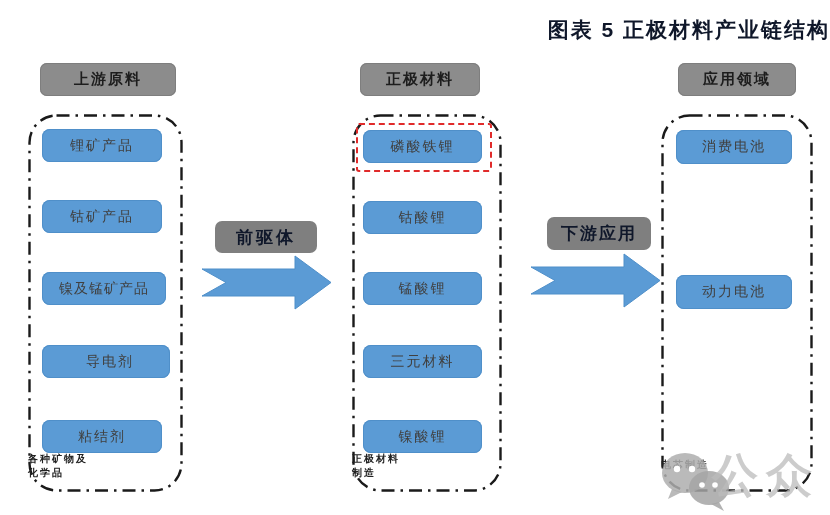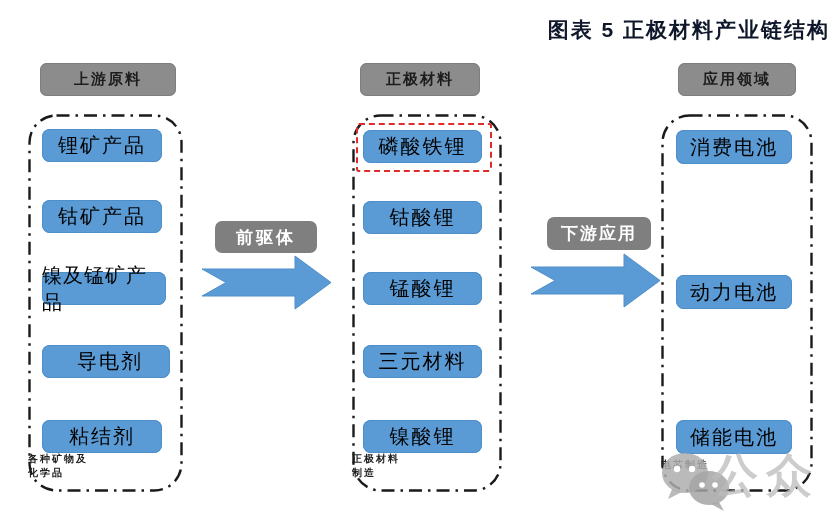--- a/index.html
+++ b/index.html
@@ -14,34 +14,34 @@
   .hdr{
     position:absolute;height:33px;background:#8c8c8c;border-radius:7px;
     display:flex;align-items:center;justify-content:center;
     font-size:15px;font-weight:bold;color:#1d1d1d;letter-spacing:2px;
     box-shadow:0 0 0 1px #7e7e7e inset;
   }
   .frame{position:absolute;}
   .box{
     position:absolute;height:33px;background:#5b9bd5;border-radius:8px;
     display:flex;align-items:center;justify-content:center;
-    font-size:20px;color:#000000;letter-spacing:2px;
+    font-size:14px;color:#404040;letter-spacing:2px;
     box-shadow:0 0 0 1px #4f8fc9 inset;
   }
   .hl{
     position:absolute;border:2px dashed #e02b2b;border-radius:3px;
   }
   .cap{
     position:absolute;text-align:left;font-size:10px;font-weight:bold;
     color:#222;line-height:1.35;letter-spacing:2px;
   }
   .arrow-label{
     position:absolute;background:#7f7f7f;border-radius:7px;
     display:flex;align-items:center;justify-content:center;
-    font-size:17px;font-weight:bold;color:#ffffff;letter-spacing:3px;
+    font-size:17px;font-weight:bold;color:#0f172a;letter-spacing:3px;
   }
   .arrow{position:absolute;}
   .watermark{position:absolute;pointer-events:none;}
   .wm-text{
     position:absolute;font-size:46px;color:#bcbcbc;opacity:.75;
     letter-spacing:8px;font-weight:bold;
   }
 </style>
 </head>
 <body>
@@ -80,21 +80,20 @@
   <div class="box" style="left:363px;top:272px;width:119px;">锰酸锂</div>
   <div class="box" style="left:363px;top:345px;width:119px;">三元材料</div>
   <div class="box" style="left:363px;top:420px;width:119px;">镍酸锂</div>
   <div class="cap" style="left:352px;top:452px;width:150px;">
     <span>正极材料</span><br>
     <span>制造</span>
   </div>
 
   <div class="box" style="left:676px;top:130px;width:116px;height:34px;">消费电池</div>
   <div class="box" style="left:676px;top:275px;width:116px;height:34px;">动力电池</div>
-  <div class="box" style="left:676px;top:420px;width:116px;height:34px;">储能电池</div>
   <div class="cap" style="left:661px;top:458px;width:152px;">
     <span>电芯制造</span>
   </div>
 
   <div class="arrow-label" style="left:215px;top:221px;width:102px;height:32px;">前驱体</div>
   <svg class="arrow" style="left:202px;top:254px;" width="130" height="57" viewBox="0 0 130 57">
     <polygon points="0,15 93,15 93,2 129,28.5 93,55 93,42 0,42 24,28.5" fill="#5b9bd5" stroke="#4f8fc9" stroke-width="1"></polygon>
   </svg>
 
   <div class="arrow-label" style="left:547px;top:217px;width:104px;height:33px;letter-spacing:2px;">下游应用</div>

